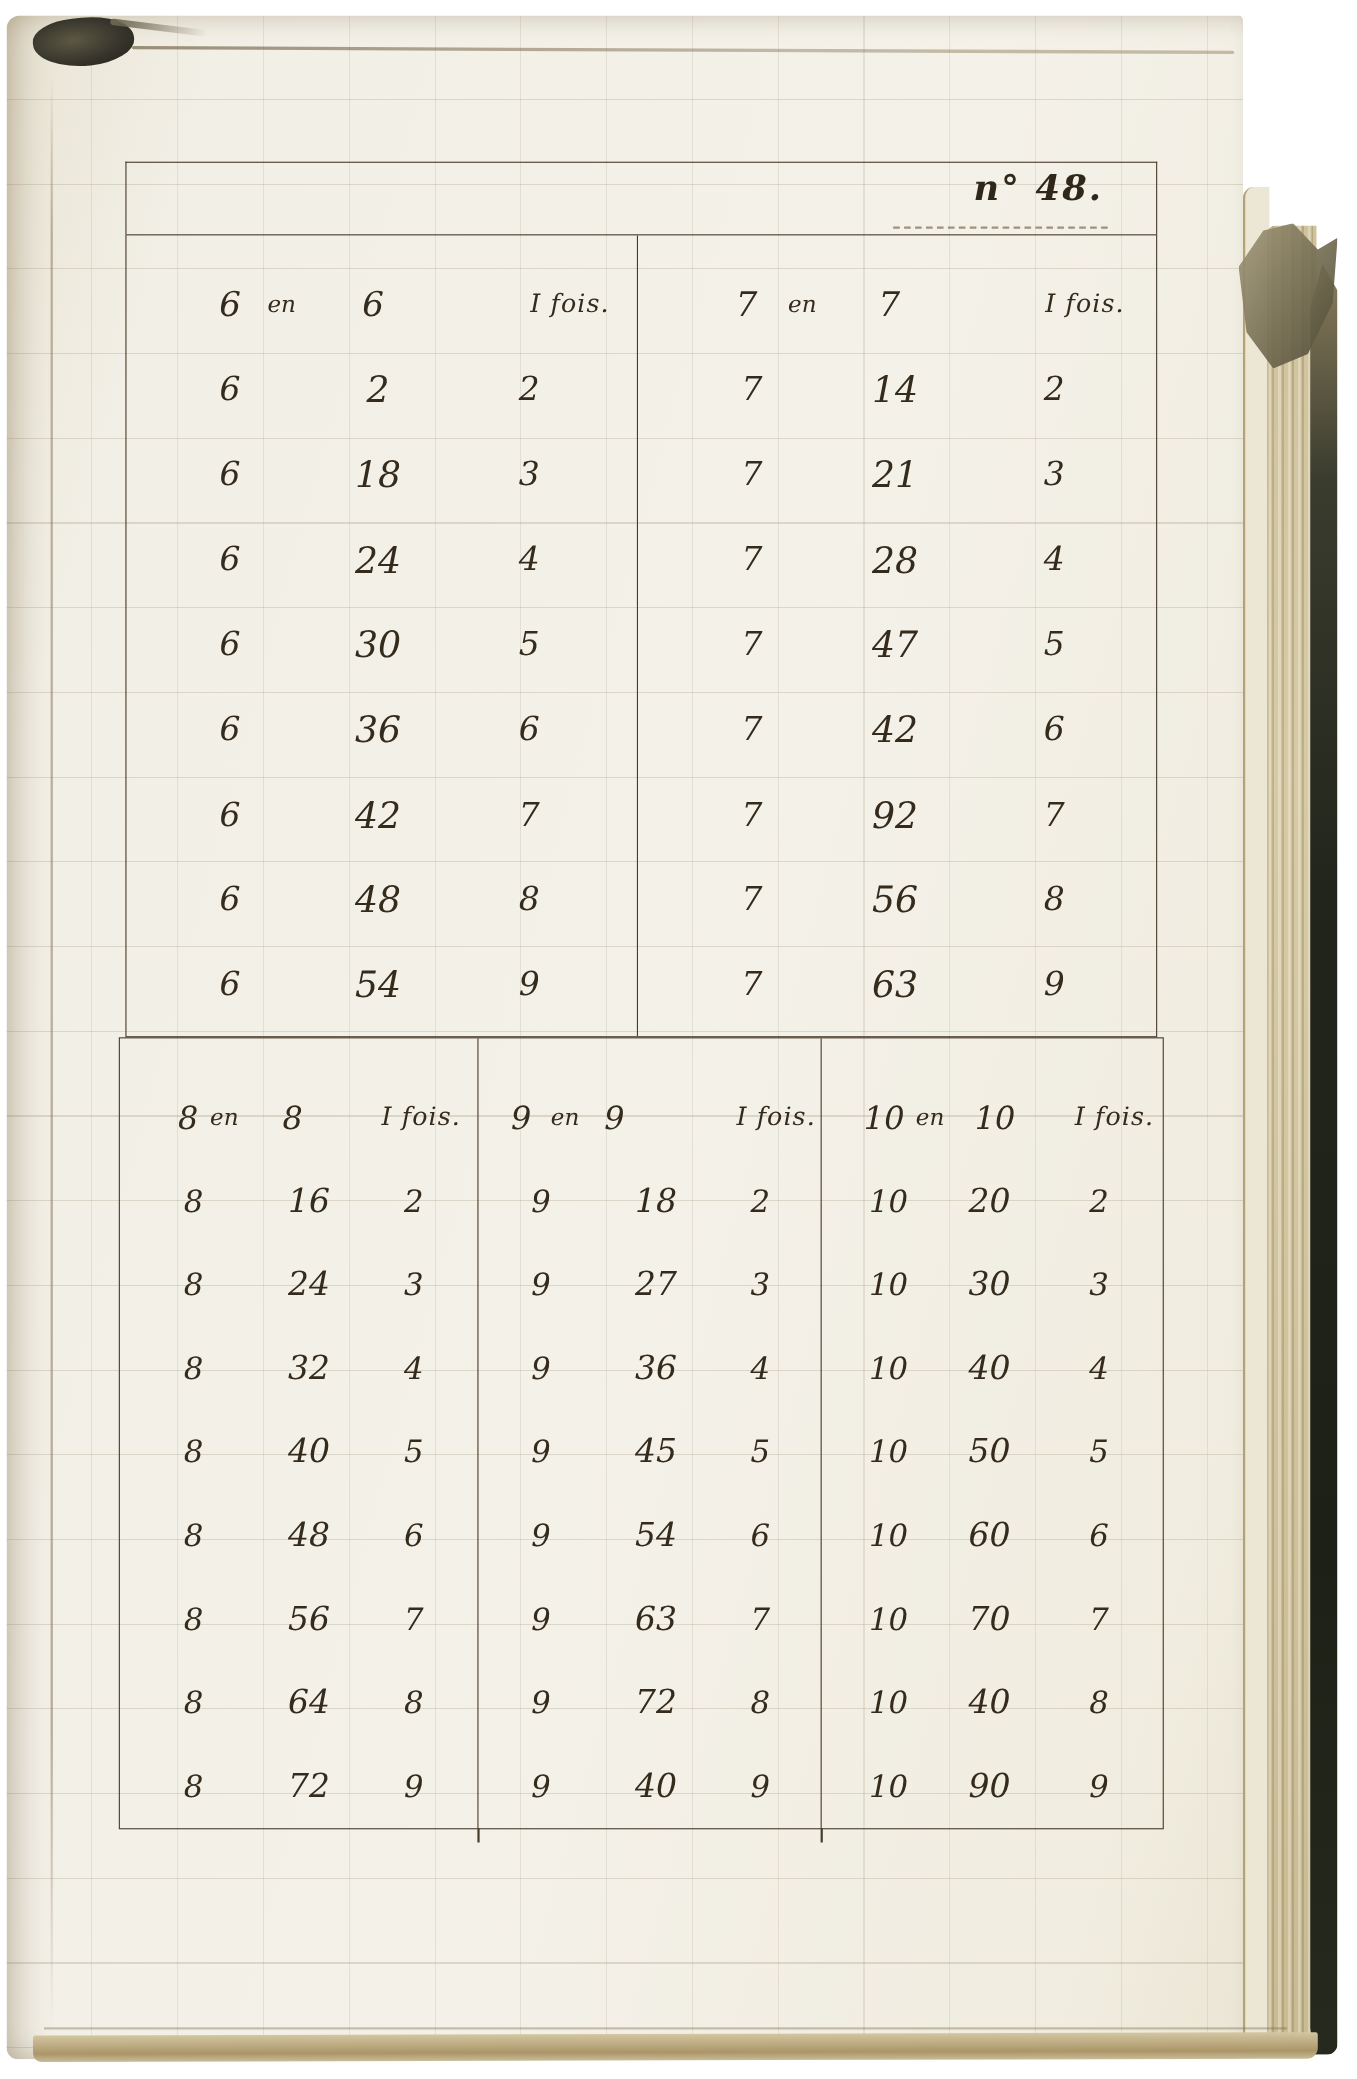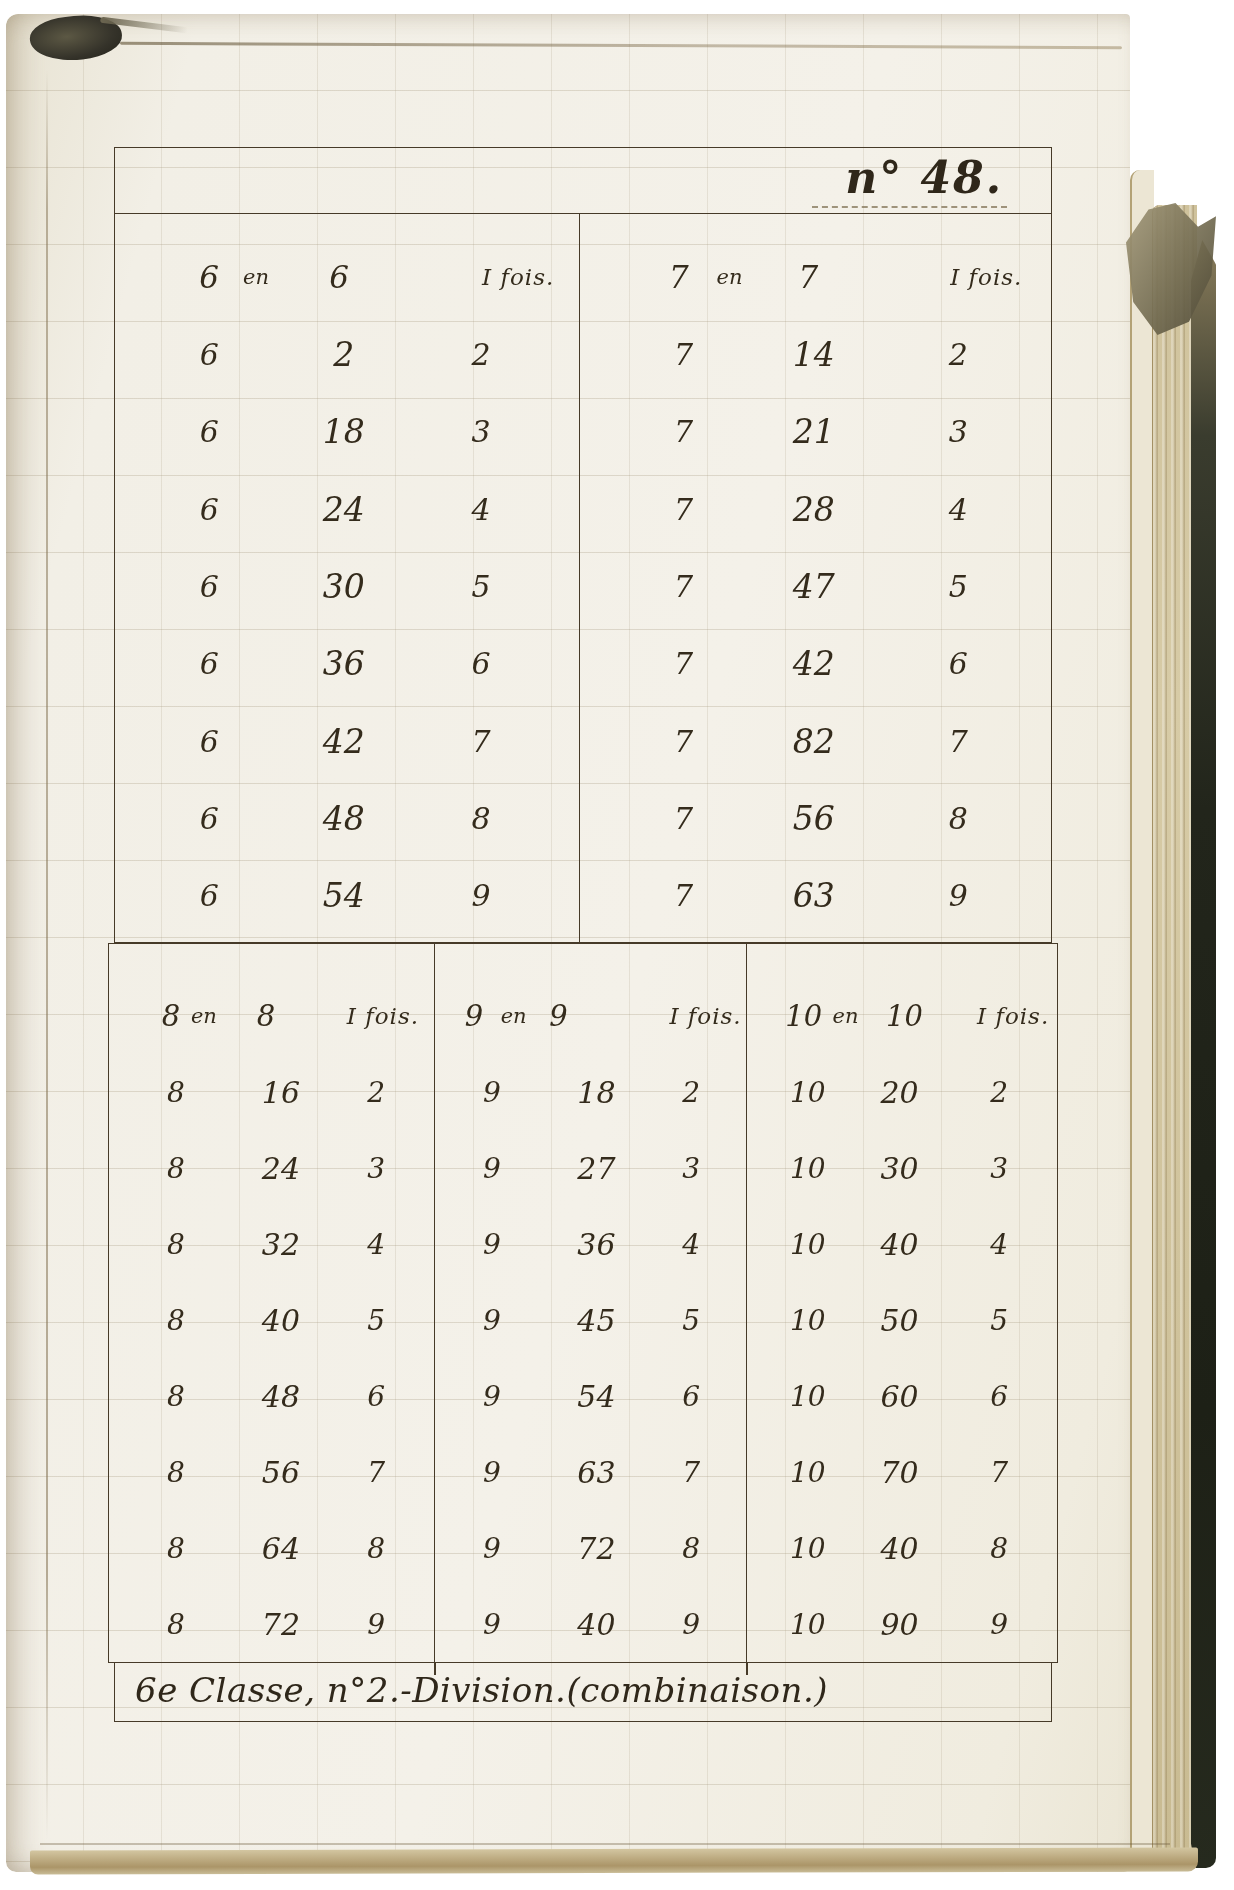--- a/index.html
+++ b/index.html
@@ -44,21 +44,21 @@
     clip-path:polygon(0 2.5%, 45% 0, 100% 1.5%, 100% 100%, 18% 100%, 0 98.5%);}
   .ragged{position:absolute;left:1126px;top:203px;width:90px;height:132px;opacity:.92;
     background:linear-gradient(120deg,#a3997a,#6f684e 60%,#4c4736);
     clip-path:polygon(0 30%, 25% 5%, 55% 0, 80% 18%, 100% 10%, 95% 55%, 70% 90%, 35% 100%, 8% 75%);}
   .bottom-shadowline{position:absolute;left:40px;top:1843px;width:1130px;height:2px;background:rgba(110,92,60,.35);}
   .bottom-strip{position:absolute;left:30px;top:1849px;width:1168px;height:24px;transform:rotate(-.15deg);
     background:linear-gradient(to bottom,#d3c6a1,#ab9568 70%,#c9bc97);border-radius:2px 2px 10px 8px;}
   
   .ink{border:1.7px solid #463a28;position:absolute;box-sizing:border-box;}
   .band-no{left:114px;top:147px;width:938px;height:66px;border-bottom:none;}
-  .page-no{position:absolute;right:48px;top:4px;font-size:44px;font-style:italic;font-weight:bold;
+  .page-no{position:absolute;right:48px;top:4px;font-size:32px;font-style:italic;font-weight:bold;
     letter-spacing:2px;color:#2f271a;margin-left:32px;}
   .no-underline{position:absolute;right:44px;bottom:5px;width:195px;border-bottom:2px dashed rgba(130,115,85,.75);}
   .t-upper{left:114px;top:213px;width:938px;height:730px;}
   .t-lower{left:108px;top:943px;width:950px;height:720px;}
   .band-caption{left:114px;top:1663px;width:938px;height:59px;border-top:none;}
   .caption{position:absolute;left:20px;top:50%;transform:translateY(-54%);font-size:34px;
     font-style:italic;color:#2f271a;letter-spacing:.5px;white-space:nowrap;}
   .sub{position:absolute;top:0;height:100%;box-sizing:border-box;display:flex;flex-direction:column;}
   .t-upper .sub{padding:24px 0 8px;}
   .t-lower .sub{padding:34px 0 0;}
@@ -178,21 +178,21 @@
           <span class="cell num c1" style="left: 49.4%;">47</span>
           <span class="cell num c2" style="left: 80%;">5</span>
         </div>
         <div class="trow">
           <span class="cell num c0" style="left: 21.9%;">7</span>
           <span class="cell num c1" style="left: 49.4%;">42</span>
           <span class="cell num c2" style="left: 80%;">6</span>
         </div>
         <div class="trow">
           <span class="cell num c0" style="left: 21.9%;">7</span>
-          <span class="cell num c1" style="left: 49.4%;">82</span>
+          <span class="cell num c1" style="left: 49.4%;">92</span>
           <span class="cell num c2" style="left: 80%;">7</span>
         </div>
         <div class="trow">
           <span class="cell num c0" style="left: 21.9%;">7</span>
           <span class="cell num c1" style="left: 49.4%;">56</span>
           <span class="cell num c2" style="left: 80%;">8</span>
         </div>
         <div class="trow">
           <span class="cell num c0" style="left: 21.9%;">7</span>
           <span class="cell num c1" style="left: 49.4%;">63</span>
@@ -343,17 +343,14 @@
         <div class="trow">
           <span class="cell num c0" style="left: 19.5%;">10</span>
           <span class="cell num c1" style="left: 48.9%;">90</span>
           <span class="cell num c2" style="left: 80.8%;">9</span>
         </div>
       </section>
     <div class="stub s1"></div>
     <div class="stub s2"></div>
   </div>
 
-  <div class="ink band-caption">
-    <span class="caption">6e Classe, n°2.-Division.(combinaison.)</span>
-  </div>
 
 </div>
 
 </body></html>

